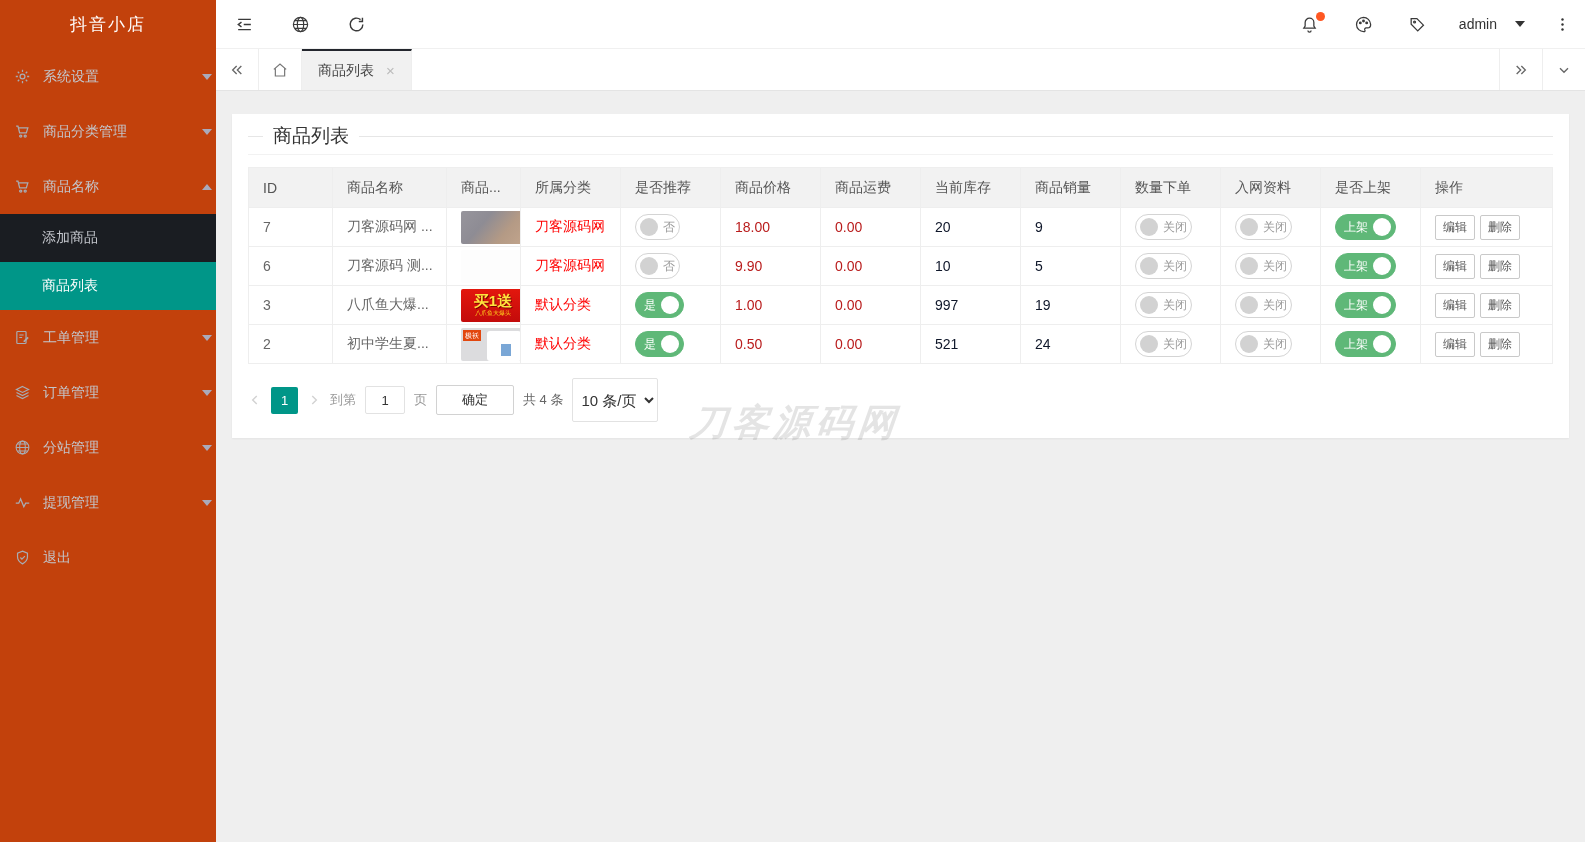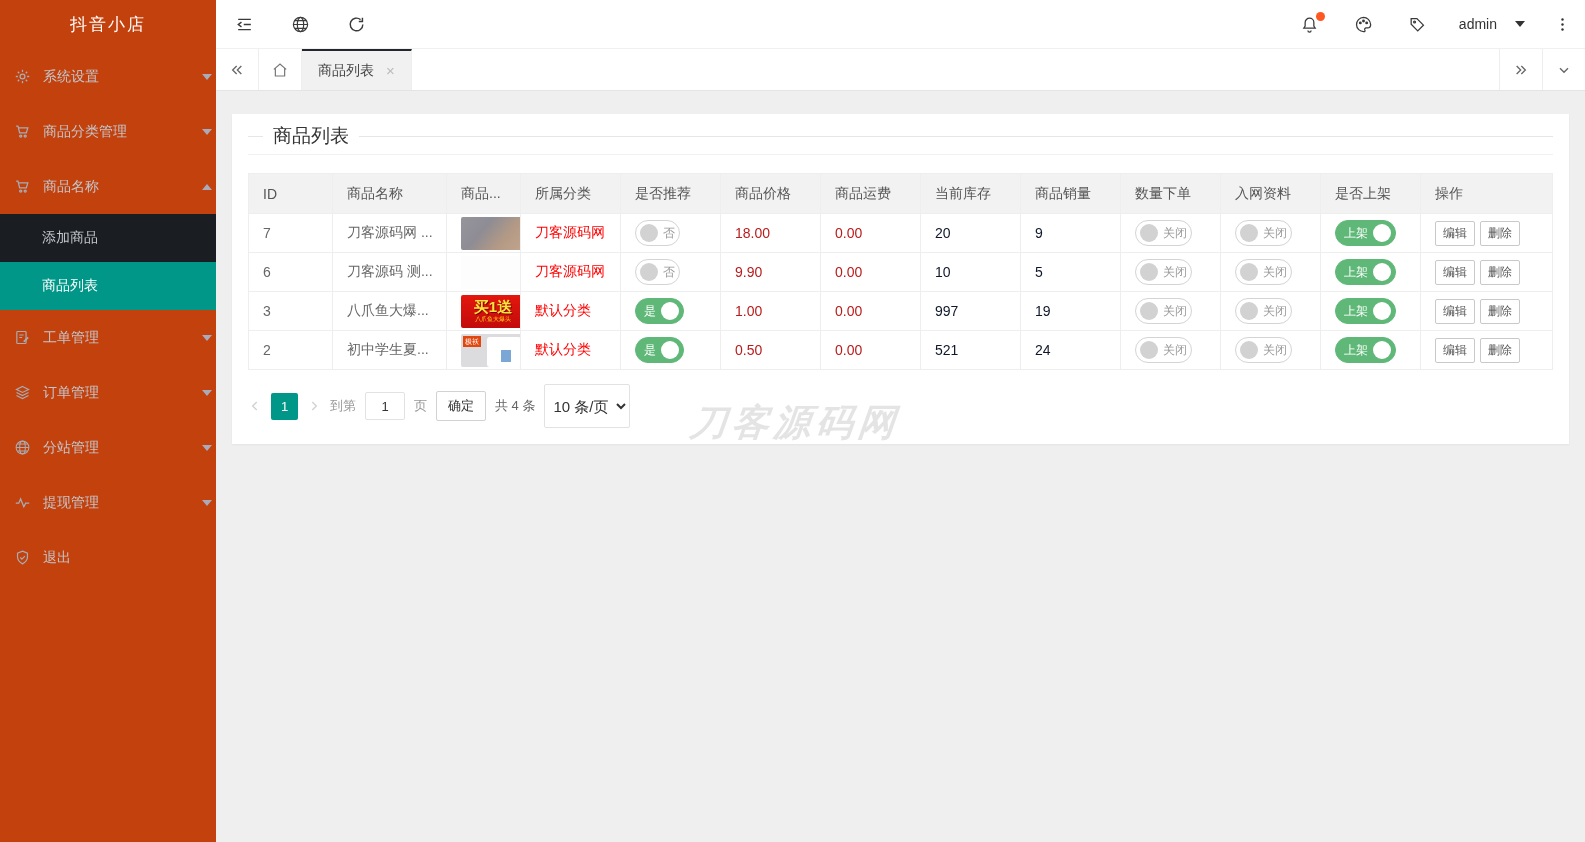--- a/index.html
+++ b/index.html
@@ -49,21 +49,21 @@
   .content { flex:1; background:#efefef; overflow:hidden; position:relative; }
 
   
   .card { background:#fff; margin:23px 16px 0 16px; padding:0 16px 16px 16px; box-shadow:0 1px 2px rgba(0,0,0,.05); }
   .card-legend { display:flex; align-items:center; height:41px; padding-top:4px; border-bottom:1px solid #f2f2f2; }
   .legend-line-l { width:15px; height:1px; background:#e6e6e6; }
   .card-title { font-size:19px; color:#333; font-weight:400; padding:0 10px; }
   .legend-line-r { flex:1; height:1px; background:#e6e6e6; }
 
   
-  table { width:100%; border-collapse:collapse; table-layout:fixed; margin-top:18px; }
+  table { width:100%; border-collapse:collapse; table-layout:fixed; margin-top:12px; }
   th,td { border:1px solid #eee; padding:0 14px; text-align:left; font-weight:400; overflow:hidden; white-space:nowrap; }
   thead th { background:#f2f2f2; height:40px; color:#555; font-size:14px; }
   tbody td { height:39px; color:#666; font-size:14px; }
   td.cat { color:#ff0000; }
   td.price { color:#b91c1c; }
   td.redval { color:#0f172a; }
 
   .pimg { width:64px; height:33px; border-radius:2px; display:flex; flex-direction:column; align-items:center; justify-content:center; overflow:hidden; }
   .pimg.photo { background:linear-gradient(130deg,#97959c 0%,#8e8c94 35%,#b49a85 68%,#c2a58d 100%); }
   .pimg.blank { background:#fdfdfd; }
@@ -85,21 +85,21 @@
 
   .op-btn { display:inline-block; height:25px; line-height:23px; padding:0 7px; background:#fff; border:1px solid #c9c9c9; border-radius:2px; font-size:12px; color:#555; cursor:pointer; margin-right:5px;font-family:Liberation Serif, serif; }
 
   
   .pager { display:flex; align-items:center; margin-top:14px; gap:9px; font-size:13px; }
   .pg-arrow { color:#d2d2d2; display:flex; cursor:default; }
   .pg-arrow svg { width:14px; height:14px; }
   .pg-num { width:27px; height:27px; background:#009688; color:#fff; border-radius:2px; display:flex; align-items:center; justify-content:center; font-size:13px; cursor:pointer; }
   .pg-text { color:#999; }
   .pg-input { width:40px; height:28px; border:1px solid #e2e2e2; border-radius:2px; text-align:center; font-size:13px; color:#333; outline:none; font-family:inherit; }
-  .pg-confirm { height:30px; padding:0 11px; background:#fff; border:1px solid #d2d2d2; border-radius:2px; font-size:13px; color:#333; cursor:pointer; font-family:inherit; }
+  .pg-confirm { height:30px; padding:0 25px; background:#fff; border:1px solid #d2d2d2; border-radius:2px; font-size:13px; color:#333; cursor:pointer; font-family:inherit; }
   .pg-total { color:#666; }
   .pg-select { height:44px; border:1px solid #e2e2e2; border-radius:2px; font-size:15px; color:#333; padding:0 4px; outline:none; background:#fff; font-family:inherit; }
 
   .watermark { position:absolute; left:474px; top:307px; font-size:37px; font-weight:bold; font-style:italic; letter-spacing:5px; color:rgba(130,130,130,.22); transform:skewX(-6deg); pointer-events:none; z-index:5; white-space:nowrap; }
 </style>
 </head>
 <body>
 
 <div class="app">
 

